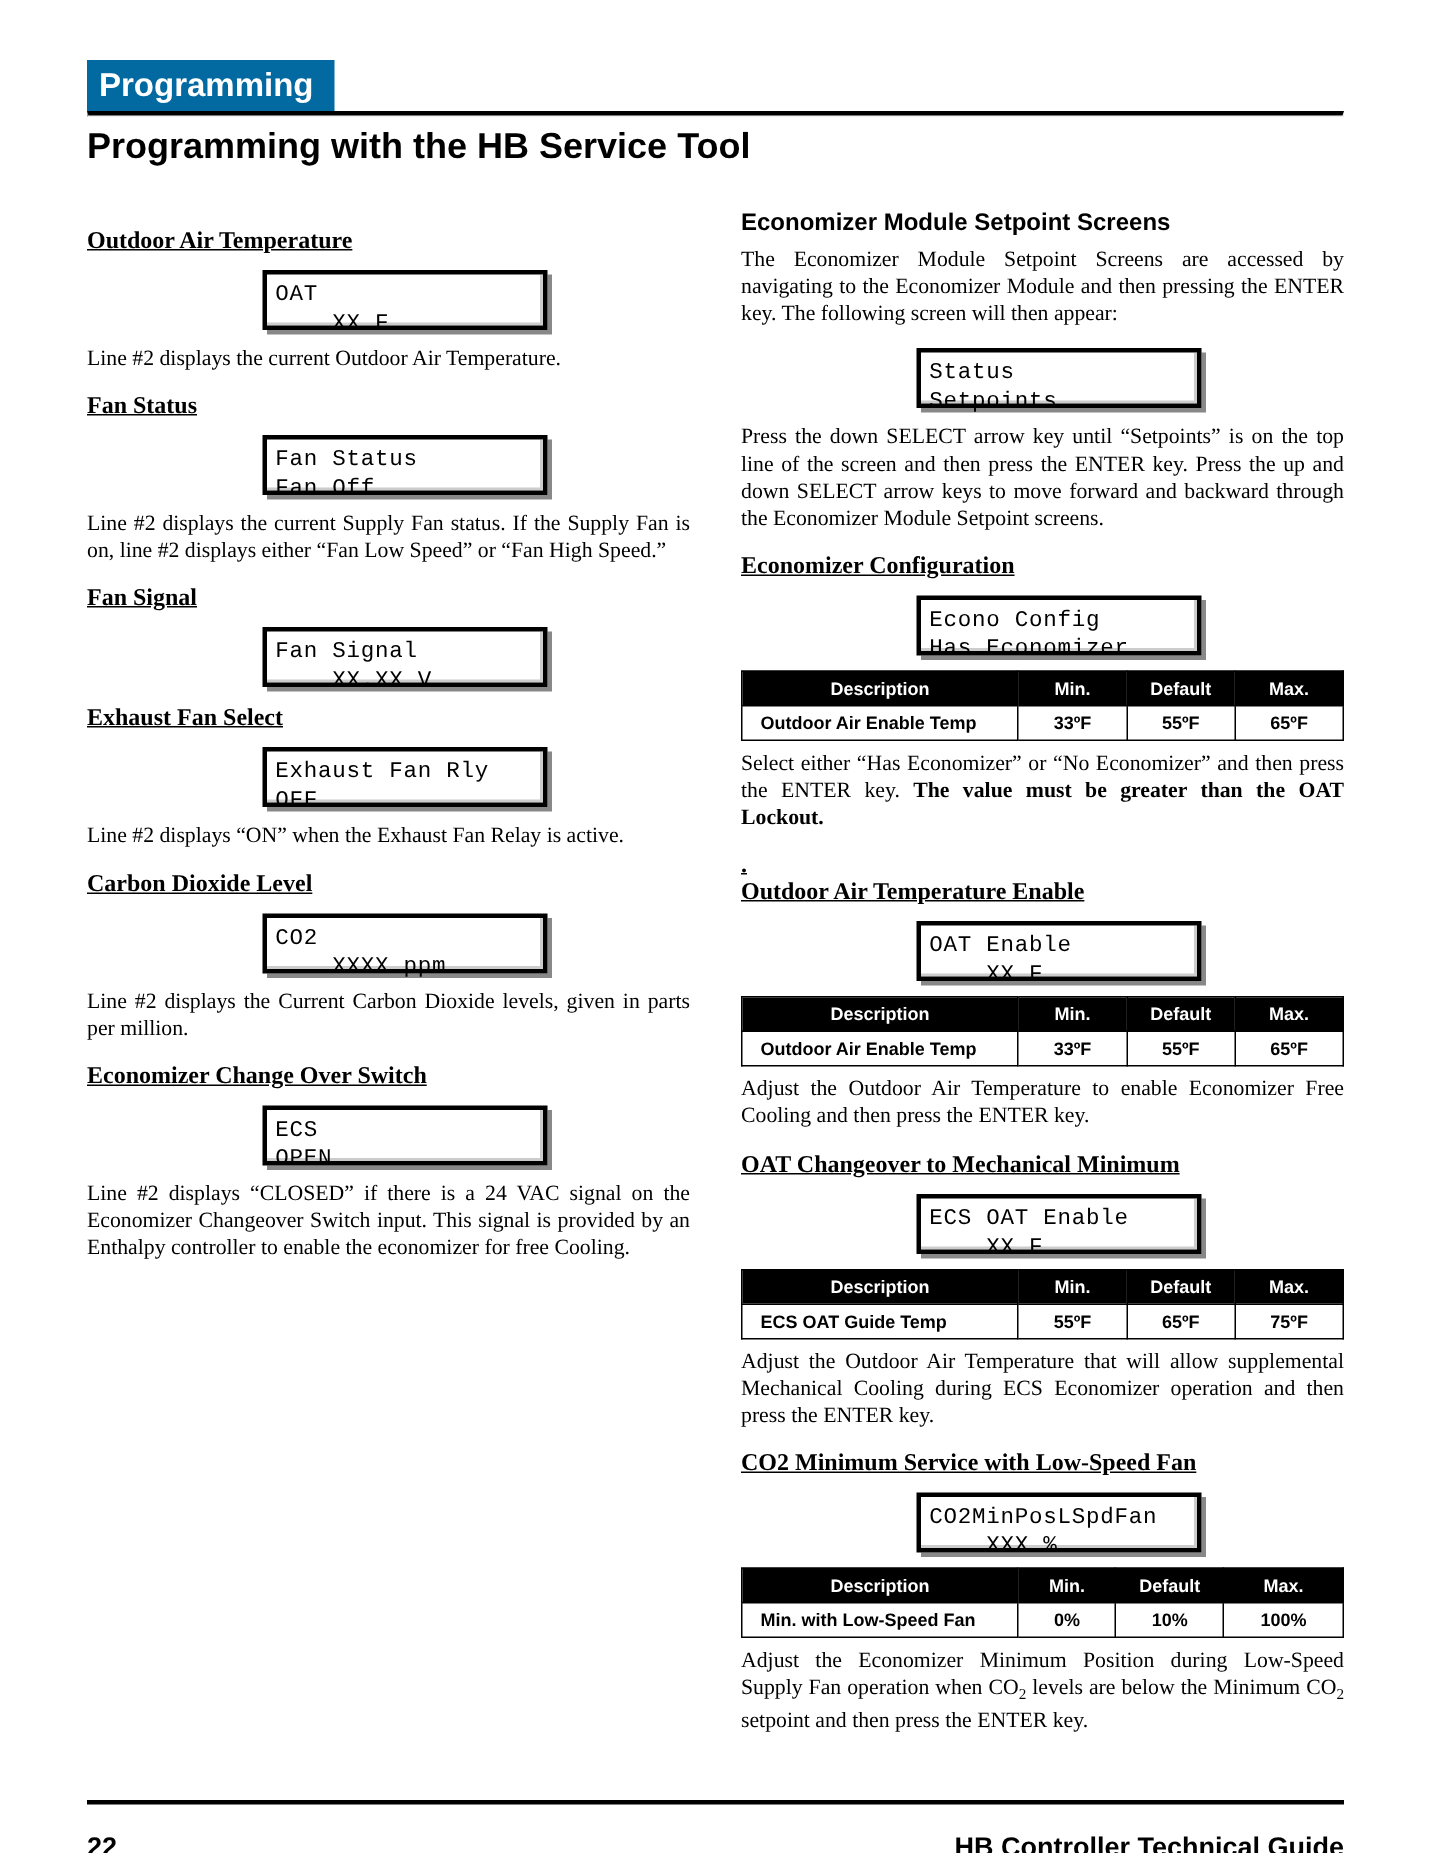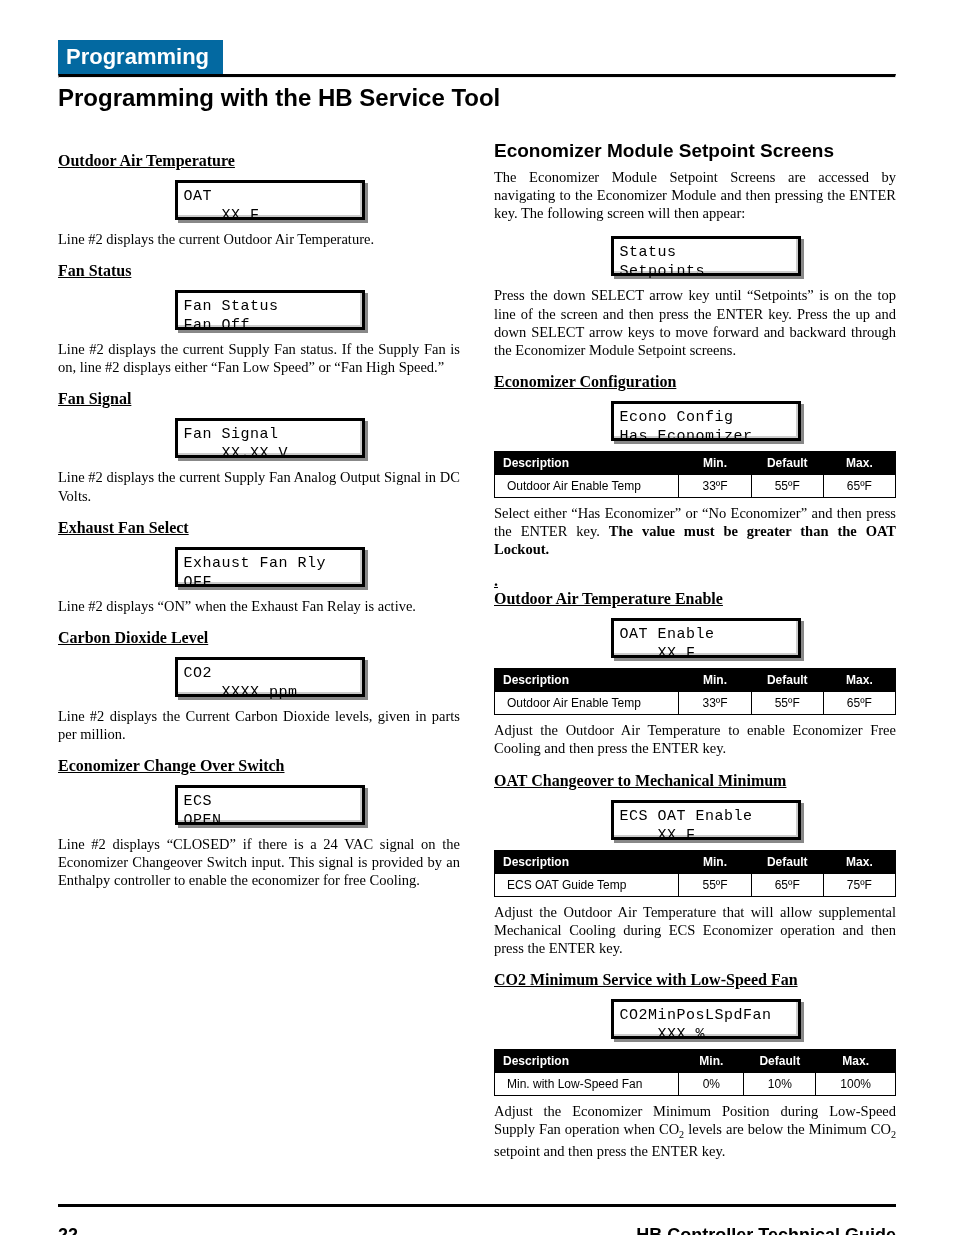--- a/index.html
+++ b/index.html
@@ -44,21 +44,21 @@
   .sub-ul {
     font-family: "Times New Roman", Times, serif;
     font-weight: bold;
     text-decoration: underline;
     font-size: 16px;
     margin: 12px 0 6px 0;
   }
   .sub-bold {
     font-family: Arial, Helvetica, sans-serif;
     font-weight: 900;
-    font-size: 19px;
+    font-size: 16px;
     margin: 0 0 6px 0;
   }
   p.body {
     font-family: "Times New Roman", Times, serif;
     font-size: 14.5px;
     line-height: 1.25;
     margin: 6px 0 14px 0;
     text-align: justify;
   }
   .lcd-wrap {
@@ -90,28 +90,28 @@
   }
   table.param th {
     background: #000;
     color: #fff;
     font-weight: bold;
     padding: 4px 8px;
     border: 1px solid #000;
     text-align: center;
   }
   table.param th.desc {
-    text-align: left;
+    text-align: center;
     width: 46%;
   }
   table.param td {
     border: 1px solid #000;
     padding: 4px 20px;
     text-align: center;
-    font-weight: normal;
+    font-weight: bold;
   }
   table.param td.desc {
     text-align: left;
     padding-left: 12px;
   }
   .footer {
     display: flex;
     justify-content: space-between;
     align-items: flex-end;
     border-top: 3px solid #000;
@@ -151,21 +151,20 @@
           <div class="lcd">Fan Status
 Fan Off</div>
         </div>
       <p class="body">Line #2 displays the current Supply Fan status. If the Supply Fan is on, line #2 displays either “Fan Low Speed” or “Fan High Speed.”</p>
 
       <div class="sub-ul">Fan Signal</div>
       <div class="lcd-wrap">
           <div class="lcd">Fan Signal
     XX.XX V</div>
         </div>
-      <p class="body">Line #2 displays the current Supply Fan Analog Output Signal in DC Volts.</p>
 
       <div class="sub-ul">Exhaust Fan Select</div>
       <div class="lcd-wrap">
           <div class="lcd">Exhaust Fan Rly
 OFF</div>
         </div>
       <p class="body">Line #2 displays “ON” when the Exhaust Fan Relay is active.</p>
 
       <div class="sub-ul">Carbon Dioxide Level</div>
       <div class="lcd-wrap">

